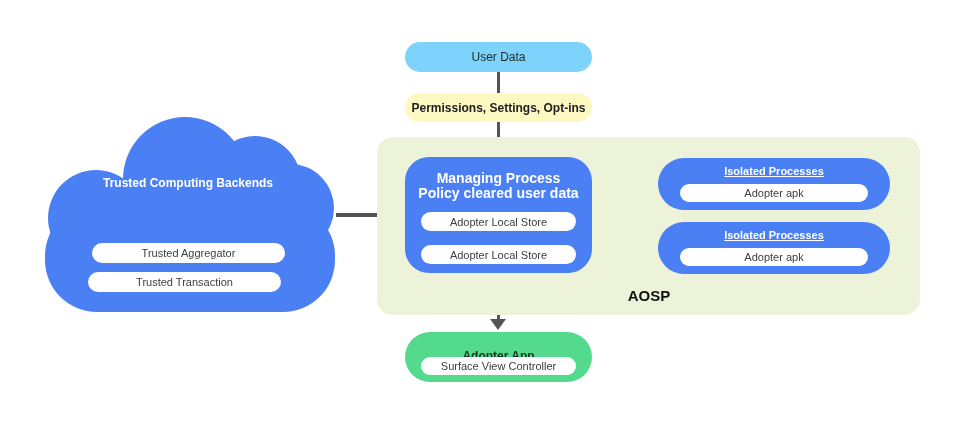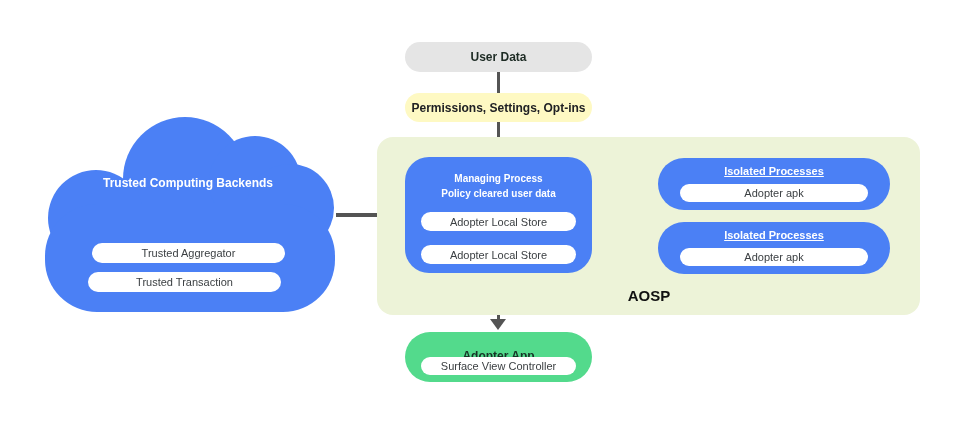--- a/index.html
+++ b/index.html
@@ -14,36 +14,36 @@
   .line{position:absolute;background:#545454;}
   .arrow-down{
     position:absolute;width:0;height:0;
     border-left:8px solid transparent;
     border-right:8px solid transparent;
     border-top:11px solid #545454;
   }
   
   .pill-green{
     position:absolute;border-radius:16px;
-    background:#e5e5e5;
+    background:#7dd3fc;
     display:flex;align-items:center;justify-content:center;
-    font-size:12px;font-weight:bold;color:#1d2b24;
+    font-size:12px;font-weight:normal;color:#1d2b24;
   }
   .pill-lightblue{
     position:absolute;border-radius:15px;
     background:#fef9c3;
     display:flex;align-items:center;justify-content:center;
     font-size:12px;font-weight:bold;color:#202124;
   }
   .box-blue{
     position:absolute;background:#4b80f5;border-radius:24px;
     color:#ffffff;text-align:center;
   }
   .box-blue .title{
-    font-size:10px;font-weight:bold;line-height:15px;
+    font-size:14px;font-weight:bold;line-height:15px;
   }
   .white-pill{
     position:absolute;background:#ffffff;border-radius:10px;
     display:flex;align-items:center;justify-content:center;
     font-size:11px;color:#3c4043;
   }
   .container-aosp{
     position:absolute;background:#edf3d8;border-radius:16px;
   }
   .aosp-label{

